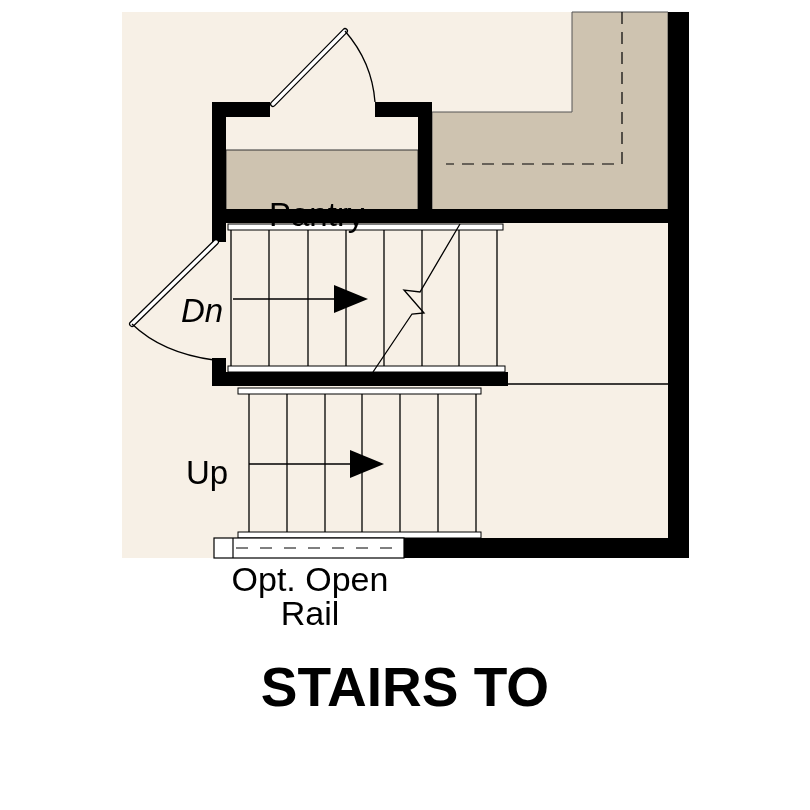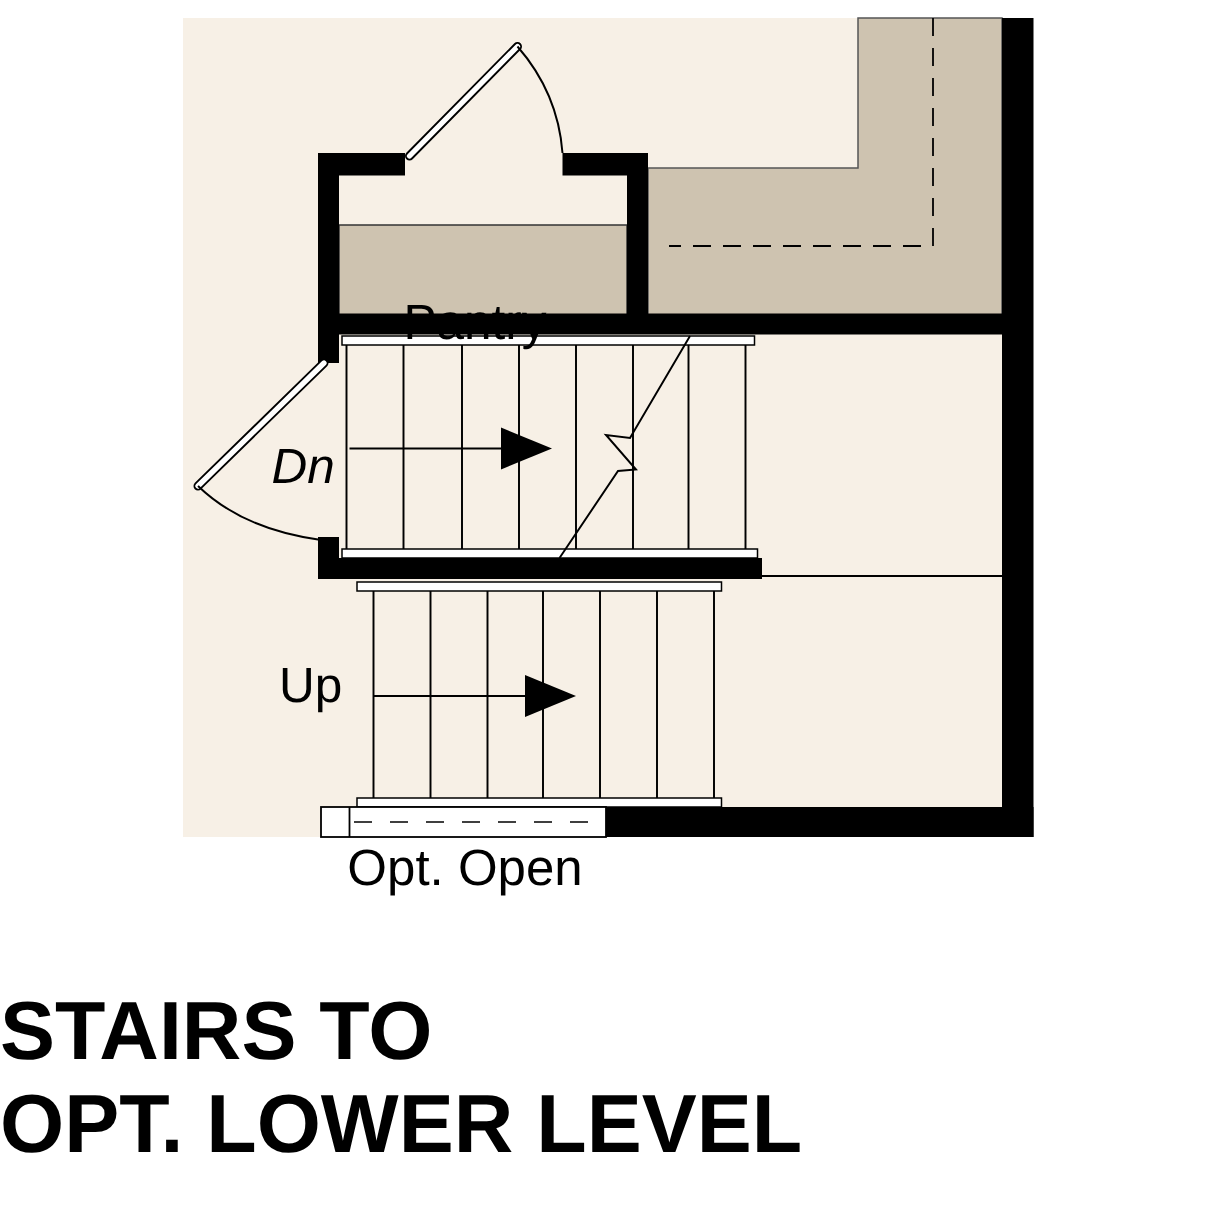--- a/index.html
+++ b/index.html
@@ -1,21 +1,21 @@
 <!DOCTYPE html>
 <html><head>
 <meta charset="utf-8">
 <style>
   html, body { margin:0; padding:0; background:#ffffff; }
   body { width:810px; height:810px; position:relative; overflow:hidden; font-family:"Liberation Sans", sans-serif; }
   #plan { position:absolute; left:0; top:0; }
   .lbl { position:absolute; color:#000; font-family:"Liberation Sans", sans-serif; white-space:nowrap; }
   .room-label { font-size:33px; }
   .note { font-size:34px; text-align:center; line-height:34px; }
-  .title { font-size:55px; font-weight:bold; line-height:62px; width:810px; left:0; }
+  .title { font-size:55px; font-weight:bold; text-align:center; line-height:62px; width:810px; left:0; }
 </style>
 </head>
 <body>
 
 <svg id="plan" width="810" height="810" viewBox="0 0 810 810" xmlns="http://www.w3.org/2000/svg">
 
   <rect x="122" y="12" width="546" height="546" fill="#f7f0e6"></rect>
 
   <path d="M432 112 L572 112 L572 12 L668 12 L668 210 L432 210 Z" fill="#cec3b0" stroke="#555" stroke-width="1"></path>
   <path d="M622 12 L622 164 L446 164" fill="none" stroke="#000" stroke-width="1.2" stroke-dasharray="12,8"></path>
@@ -84,22 +84,22 @@
 
   <g>
     <rect x="214" y="538" width="190" height="20" fill="#fff" stroke="#000" stroke-width="1.2"></rect>
     <line x1="233" y1="538" x2="233" y2="558" stroke="#000" stroke-width="1.2"></line>
     <line x1="236" y1="548" x2="402" y2="548" stroke="#000" stroke-width="1" stroke-dasharray="12,12"></line>
   </g>
 </svg>
 
 <div class="lbl room-label" style="left:269px; top:159px;margin-top:37px;">Pantry</div>
 <div class="lbl room-label" style="left:181px; top:292px;font-style:italic;">Dn</div>
-<div class="lbl room-label" style="left:186px; top:438px;">Up</div>
+<div class="lbl room-label" style="left:186px; top:454px;">Up</div>
 
 <div class="lbl note" style="left:210px; top:562px; width:200px;">
   <div>Opt. Open</div>
+  <div>Rail</div>
 </div>
 
 <div class="lbl title" style="top:656px;">
   <div>STAIRS TO</div>
-  <div>OPT. LOWER LEVEL</div>
 </div>
 
 </body></html>

